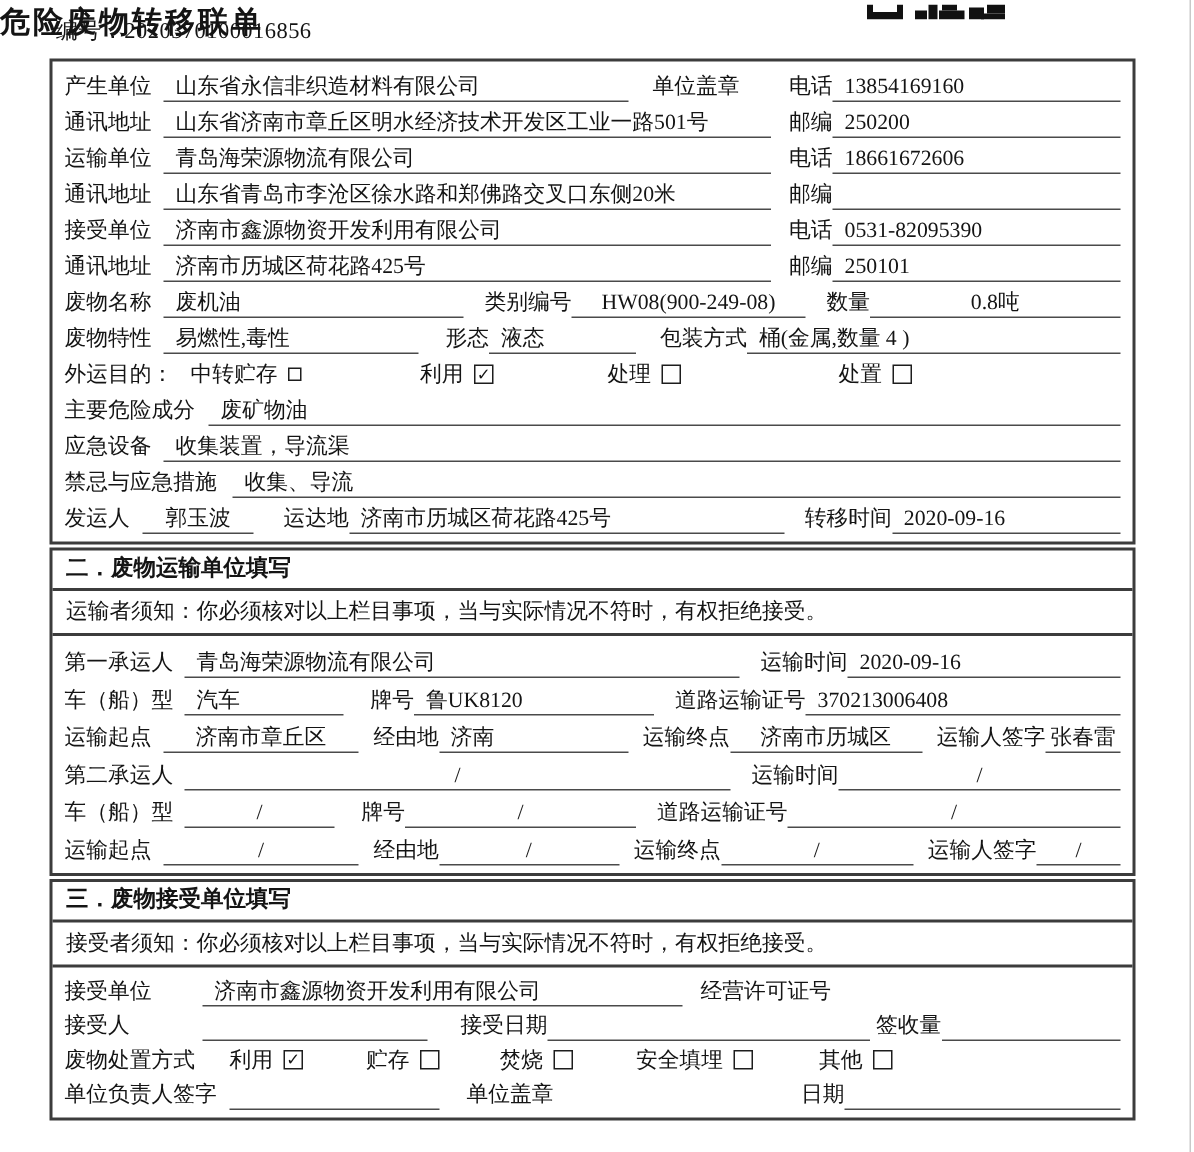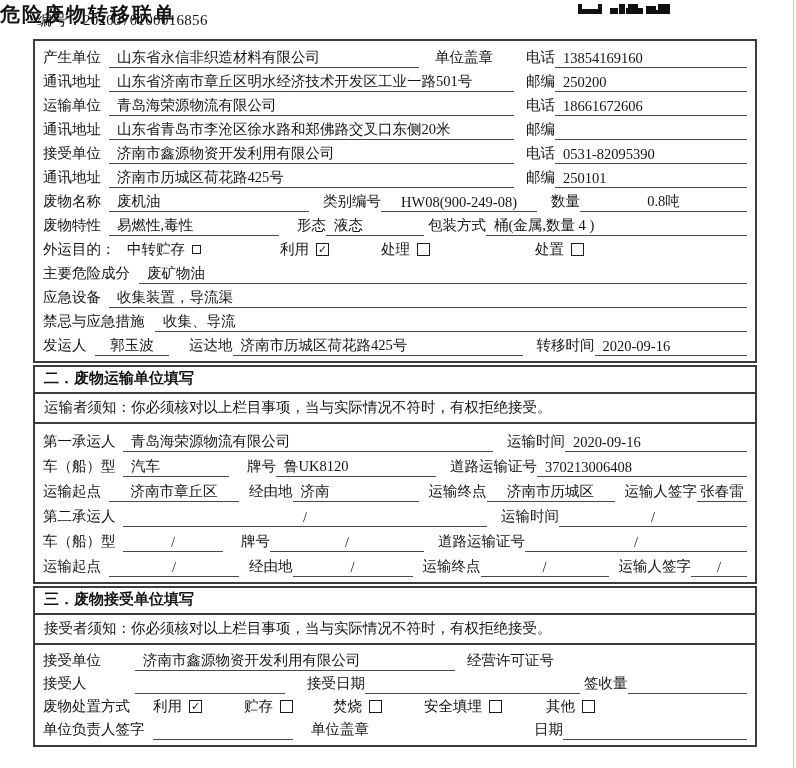--- a/index.html
+++ b/index.html
@@ -116,35 +116,35 @@
       <span class="uv ctr" style="width:152px">HW08(900-249-08)</span>
       <span class="lb" style="margin-left:14px">数量</span>
       <span class="uv ctr grow">0.8吨</span>
     </div>
 
     <div class="row">
       <span class="lb" style="width:66px">废物特性</span>
       <span class="uv" style="width:160px">易燃性,毒性</span>
       <span class="lb" style="margin-left:18px">形态</span>
       <span class="uv" style="width:88px">液态</span>
-      <span class="lb" style="margin-left:4px">包装方式</span>
+      <span class="lb" style="margin-left:16px">包装方式</span>
       <span class="uv grow">桶(金属,数量 4 )</span>
     </div>
 
     <div class="row">
       <span class="lb" style="width:84px">外运目的：</span>
       <span class="opt">
         <span>中转贮存</span>
         <span class="cb sm"></span>
       </span>
       <span class="opt" style="margin-left:79px">
         <span>利用</span>
         <span class="cb">✓</span>
       </span>
-      <span class="opt" style="margin-left:52px">
+      <span class="opt" style="margin-left:76px">
         <span>处理</span>
         <span class="cb"></span>
       </span>
       <span class="opt" style="margin-left:105px">
         <span>处置</span>
         <span class="cb"></span>
       </span>
     </div>
 
     <div class="row">

